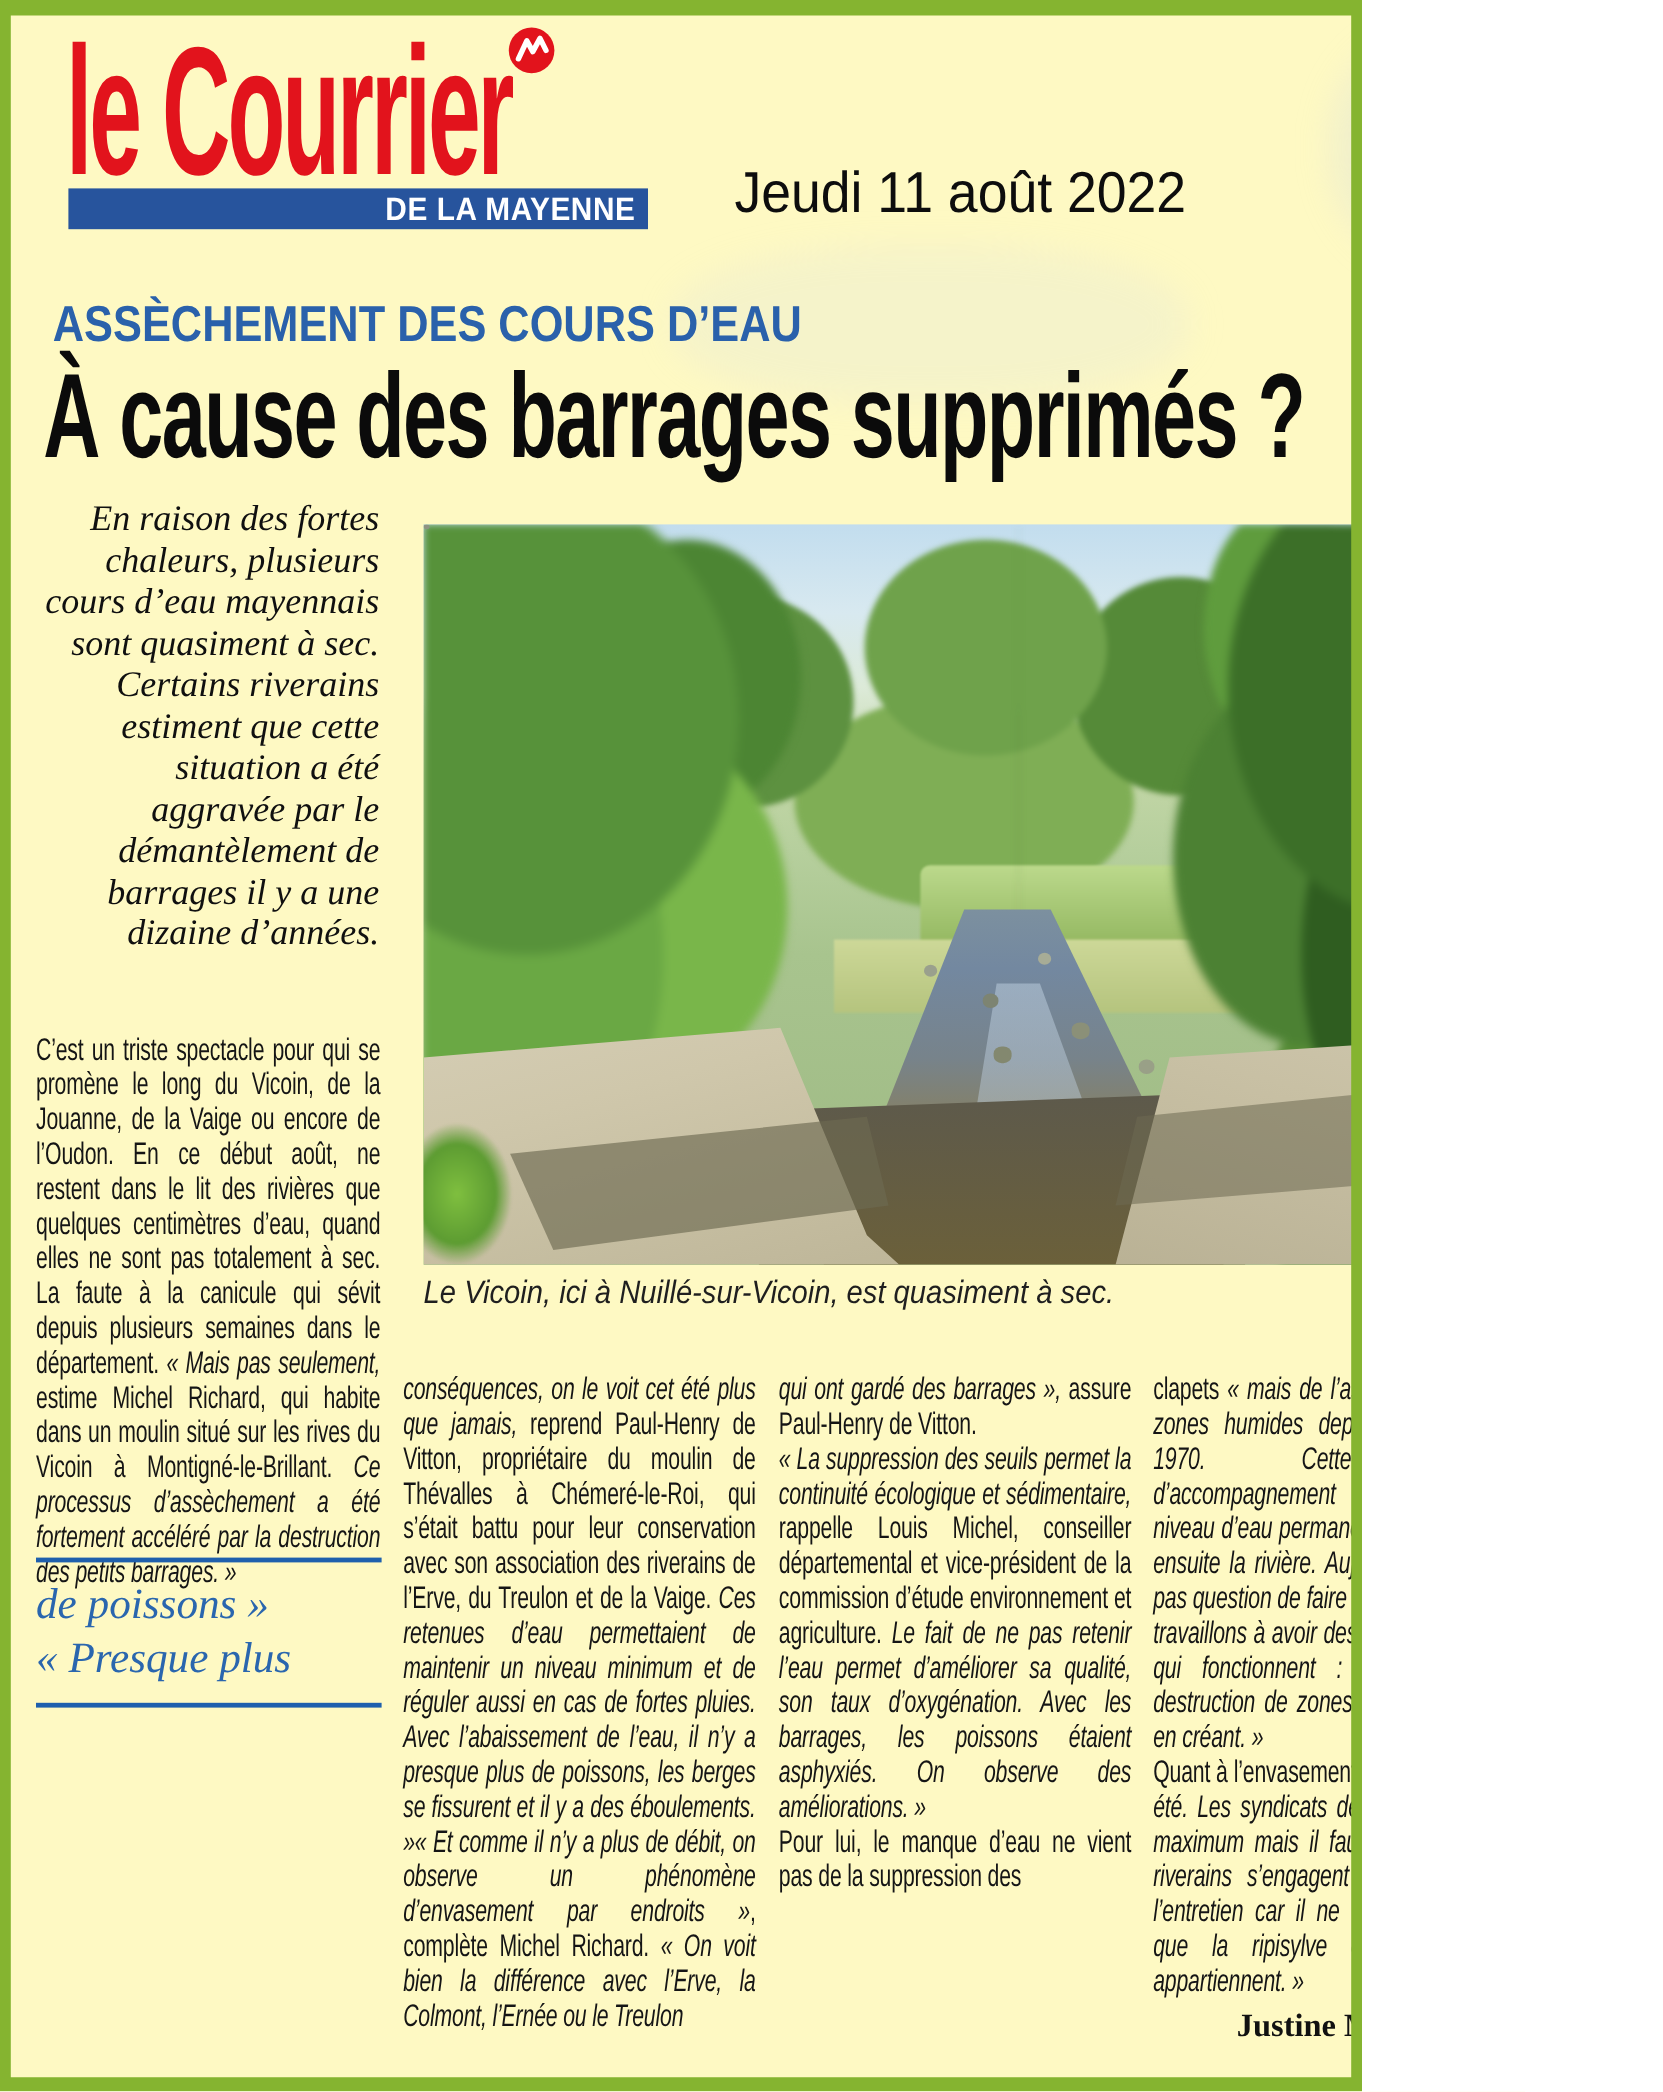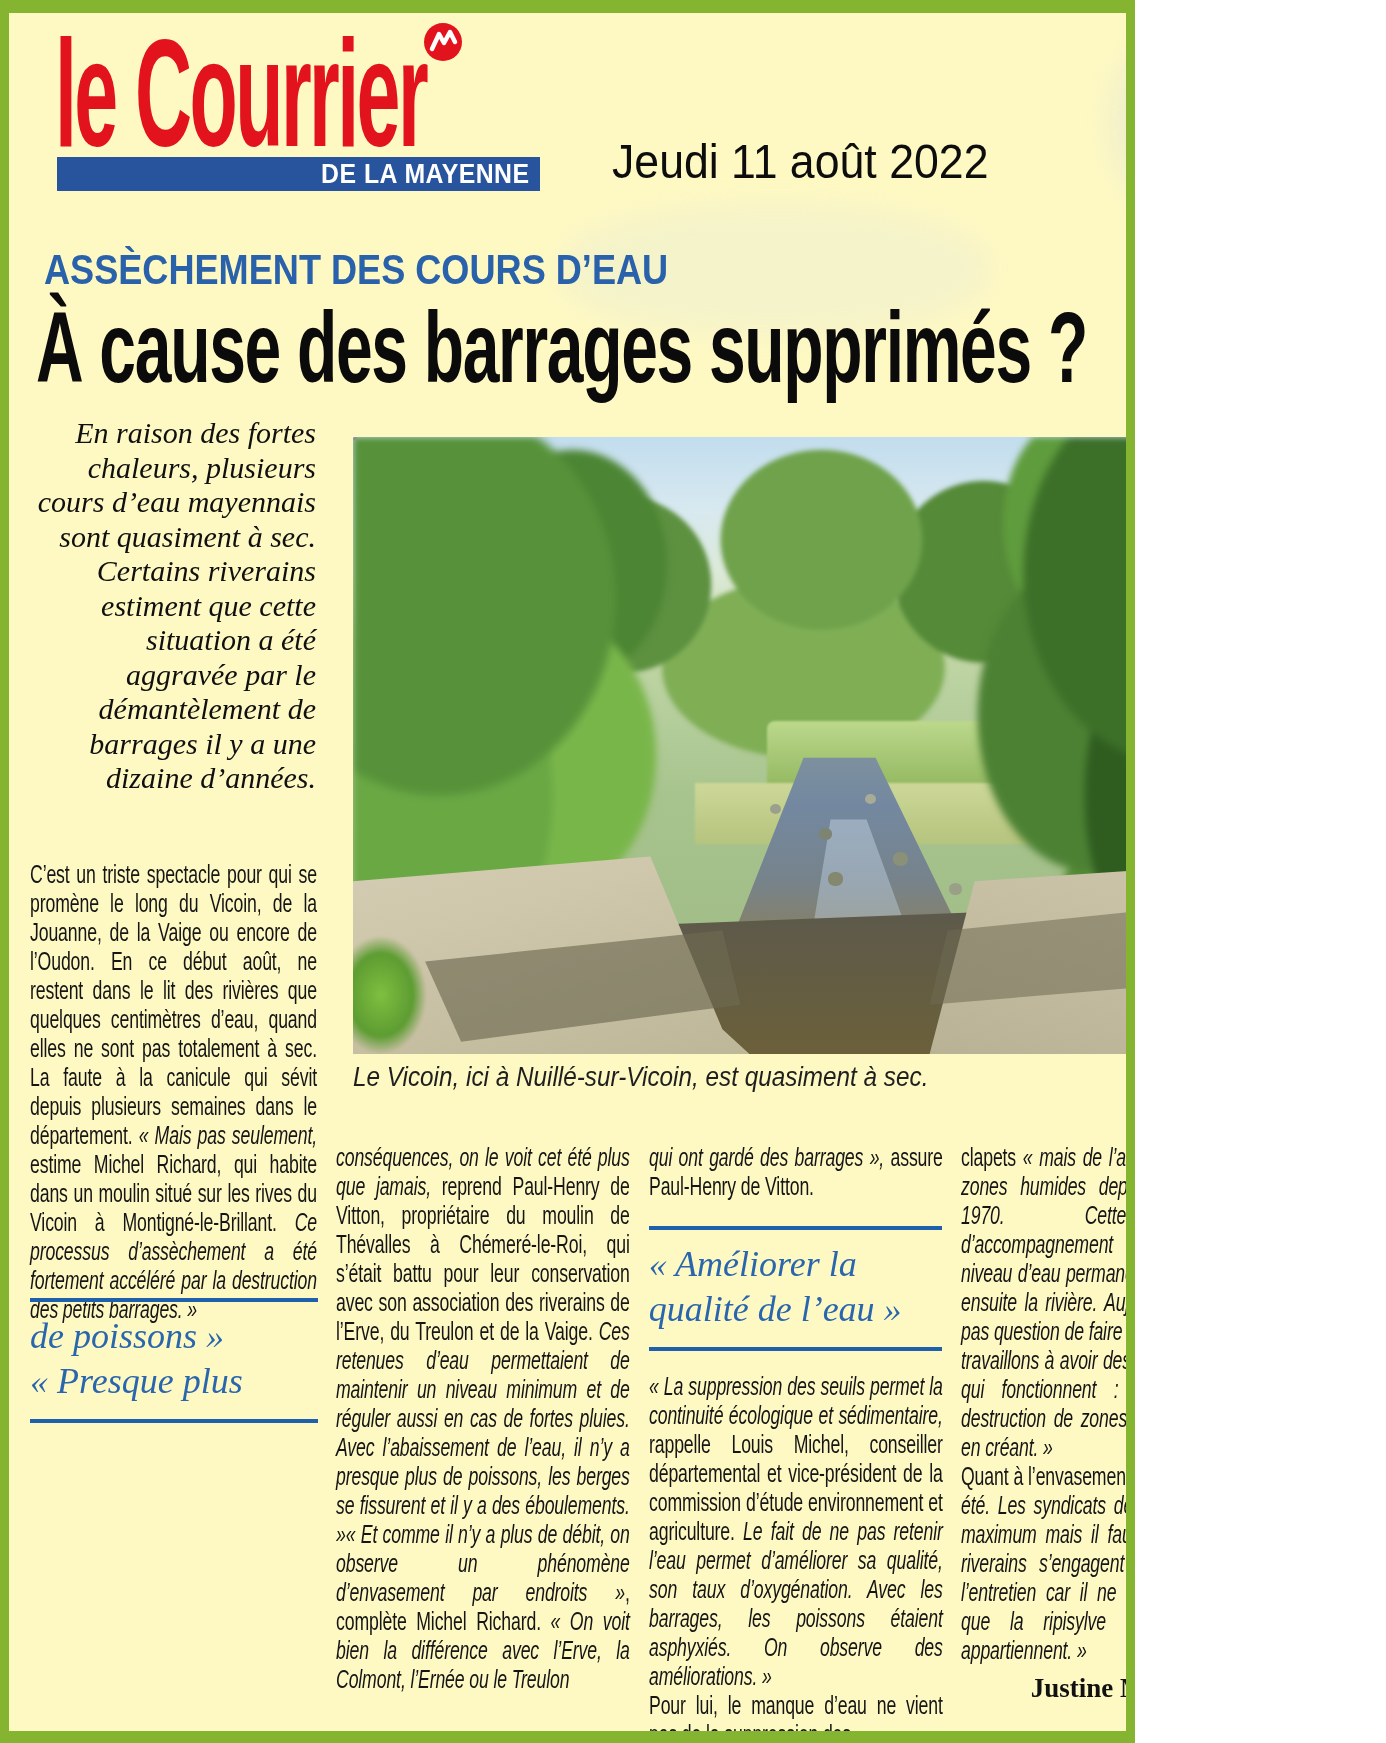--- a/index.html
+++ b/index.html
@@ -155,24 +155,20 @@
     <div>de poissons »</div>
     <div>« Presque plus</div>
   </div>
 
   <div class="cols">
     <div class="ncol">
       <p class="bt cmp"><span class="it">conséquences, on le voit cet été plus que jamais, </span><span>reprend Paul-Henry de Vitton, propriétaire du moulin de Thévalles à Chémeré-le-Roi, qui s’était battu pour leur conservation avec son association des riverains de l’Erve, du Treulon et de la Vaige. </span><span class="it">Ces retenues d’eau permettaient de maintenir un niveau minimum et de réguler aussi en cas de fortes pluies. Avec l’abaissement de l’eau, il n’y a presque plus de poissons, les berges se fissurent et il y a des éboulements. »</span><span class="it">« Et comme il n’y a plus de débit, on observe un phénomène d’envasement par endroits »</span><span>, complète Michel Richard. </span><span class="it">« On voit bien la différence avec l’Erve, la Colmont, l’Ernée ou le Treulon</span></p>
     </div>
     <div class="ncol">
       <p class="bt cmp"><span class="it">qui ont gardé des barrages », </span><span>assure Paul-Henry de Vitton.</span></p>
-      <div class="sh sh2">
-        <div>« Améliorer la</div>
-        <div>qualité de l’eau »</div>
-      </div>
       <p class="bt cmp"><span class="it">« La suppression des seuils permet la continuité écologique et sédimentaire, </span><span>rappelle Louis Michel, conseiller départemental et vice-président de la commission d’étude environnement et agriculture. </span><span class="it">Le fait de ne pas retenir l’eau permet d’améliorer sa qualité, son taux d’oxygénation. Avec les barrages, les poissons étaient asphyxiés. On observe des améliorations. »</span></p>
       <p class="bt cmp"><span>Pour lui, le manque d’eau ne vient pas de la suppression des</span></p>
     </div>
     <div class="ncol">
       <p class="bt cmp"><span>clapets </span><span class="it">« mais de l’assèchement des zones humides depuis les années 1970. Cette nappe d’accompagnement assurait un niveau d’eau permanent et nourrissait ensuite la rivière. Aujourd’hui, il n’est pas question de faire des seuils. Nous travaillons à avoir des têtes de bassin qui fonctionnent : en évitant la destruction de zones humides ou en en créant. »</span></p>
       <p class="bt cmp"><span>Quant à l’envasement, </span><span class="it">« ça a toujours été. Les syndicats de rivières font le maximum mais il faut aussi que les riverains s’engagent davantage sur l’entretien car il ne faut pas oublier que la ripisylve et le lit leur appartiennent. »</span></p>
       <div class="author">Justine Montauban</div>
     </div>
   </div>
 </div>

